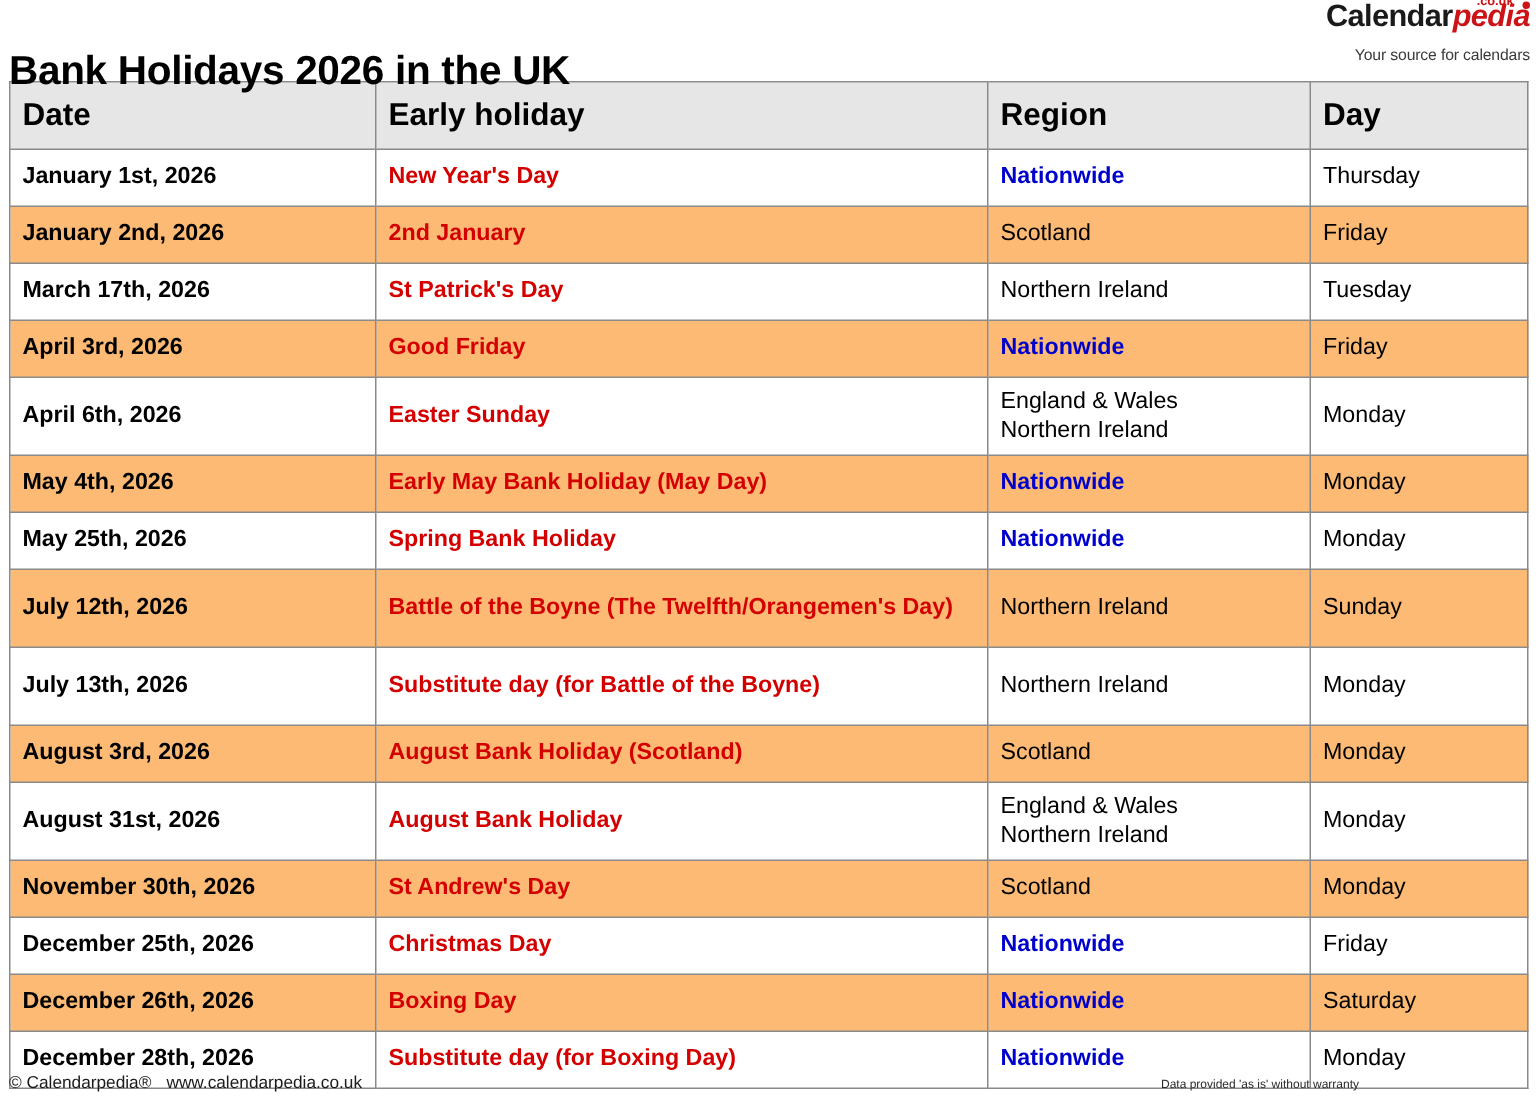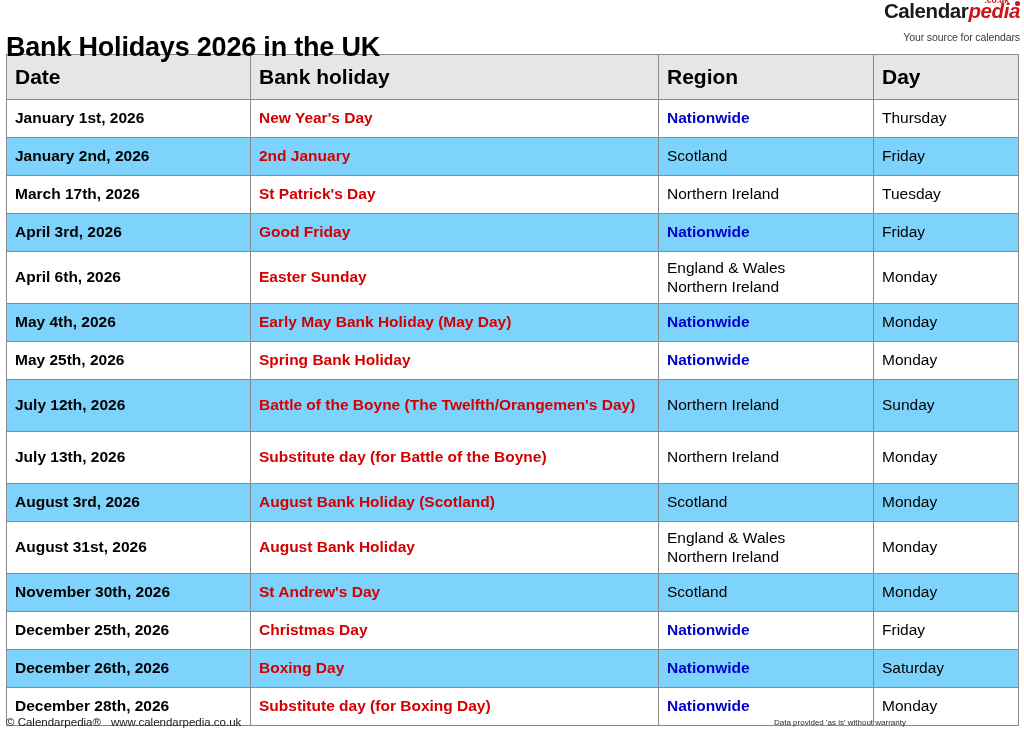--- a/index.html
+++ b/index.html
@@ -103,21 +103,21 @@
     text-align: left;
   }
   #holiday-table thead th {
     background: #e6e6e6;
     font-size: 21px;
     font-weight: bold;
     height: 44px;
     line-height: 1.1;
   }
   #holiday-table tbody tr { background: #ffffff; }
-  #holiday-table tbody tr.alt { background: #7dd3fc; }
+  #holiday-table tbody tr.alt { background: #fdba74; }
 
   #holiday-table tbody td {
     height: 37px;
     font-size: 15.5px;
     line-height: 1.22;
   }
   #holiday-table tbody tr.tall td { height: 51px; }
 
   .cell-date {
     font-weight: bold;
@@ -183,21 +183,21 @@
 <table id="holiday-table">
   <colgroup>
     <col class="c-date">
     <col class="c-name">
     <col class="c-region">
     <col class="c-day">
   </colgroup>
   <thead>
     <tr>
       <th>Date</th>
-      <th>Bank holiday</th>
+      <th>Early holiday</th>
       <th>Region</th>
       <th>Day</th>
     </tr>
   </thead>
   <tbody id="table-body">
       <tr>
         <td class="cell-date">January 1st, 2026</td>
         <td class="cell-name">New Year's Day</td>
         <td class="cell-region nationwide">
           <span class="region-line">Nationwide</span>

